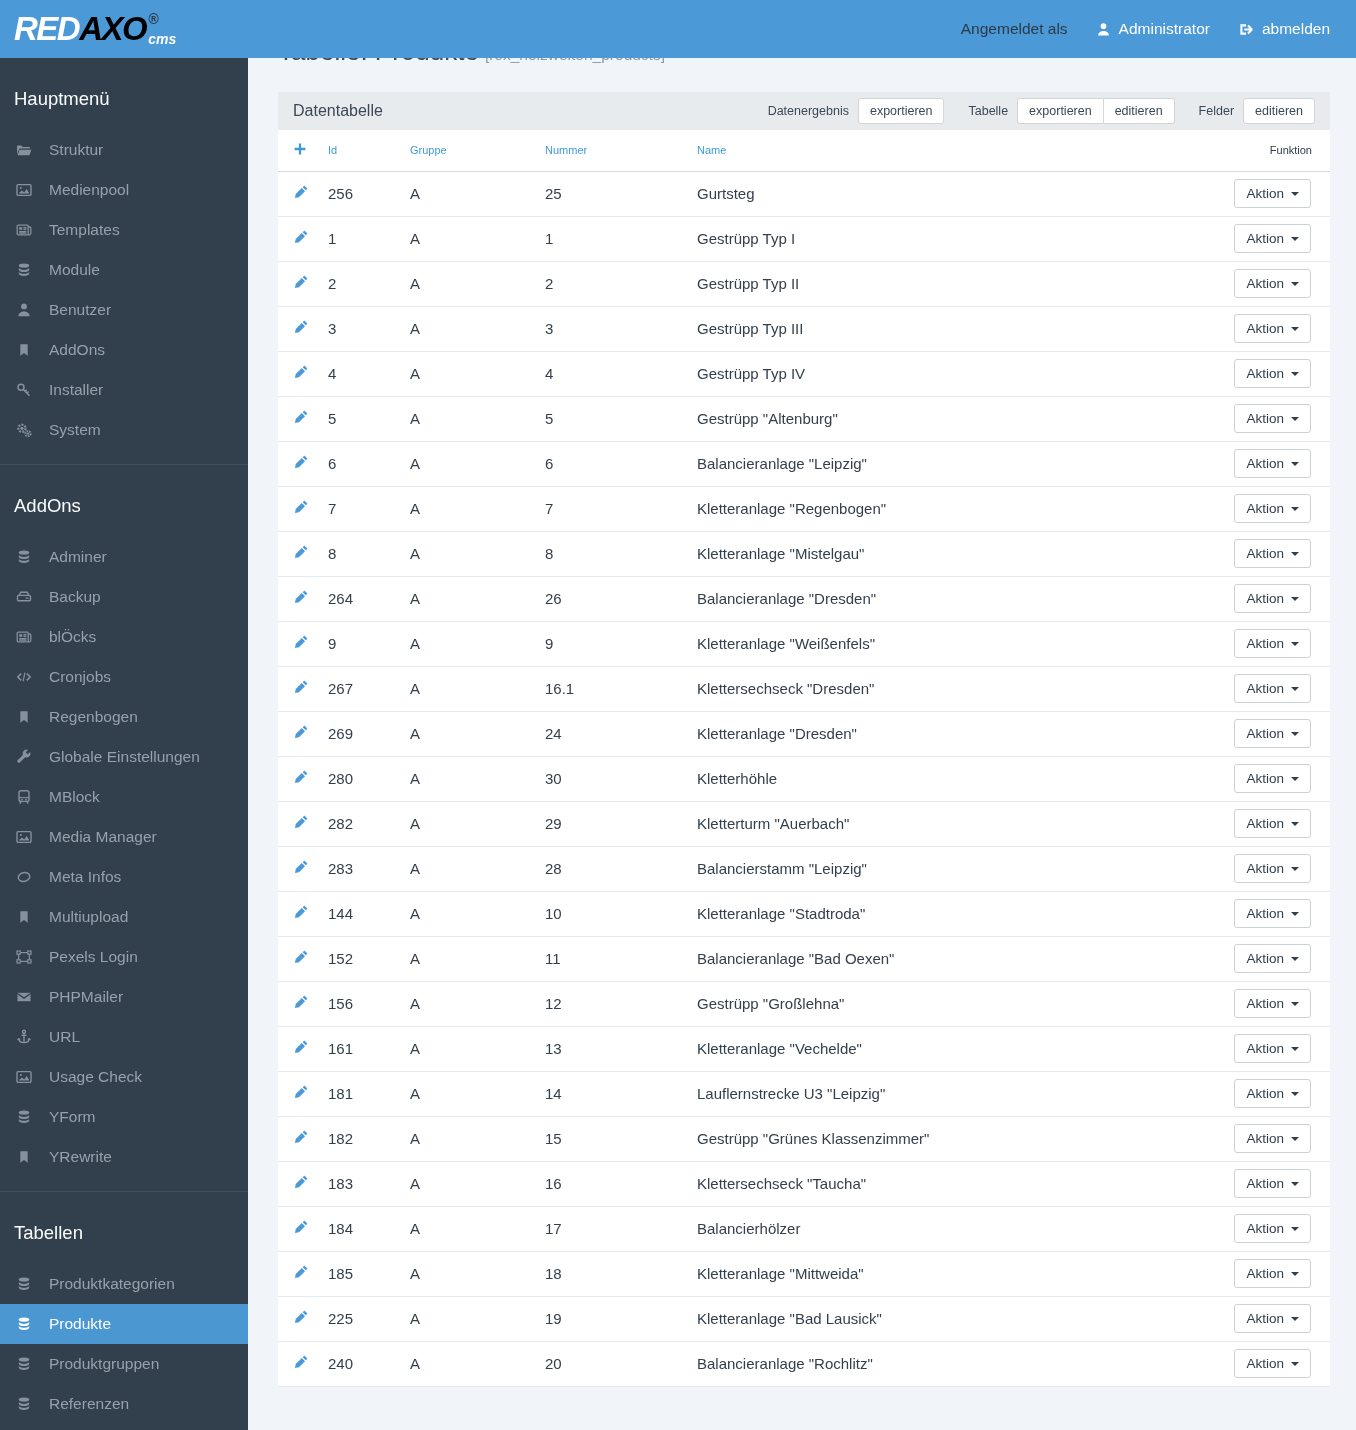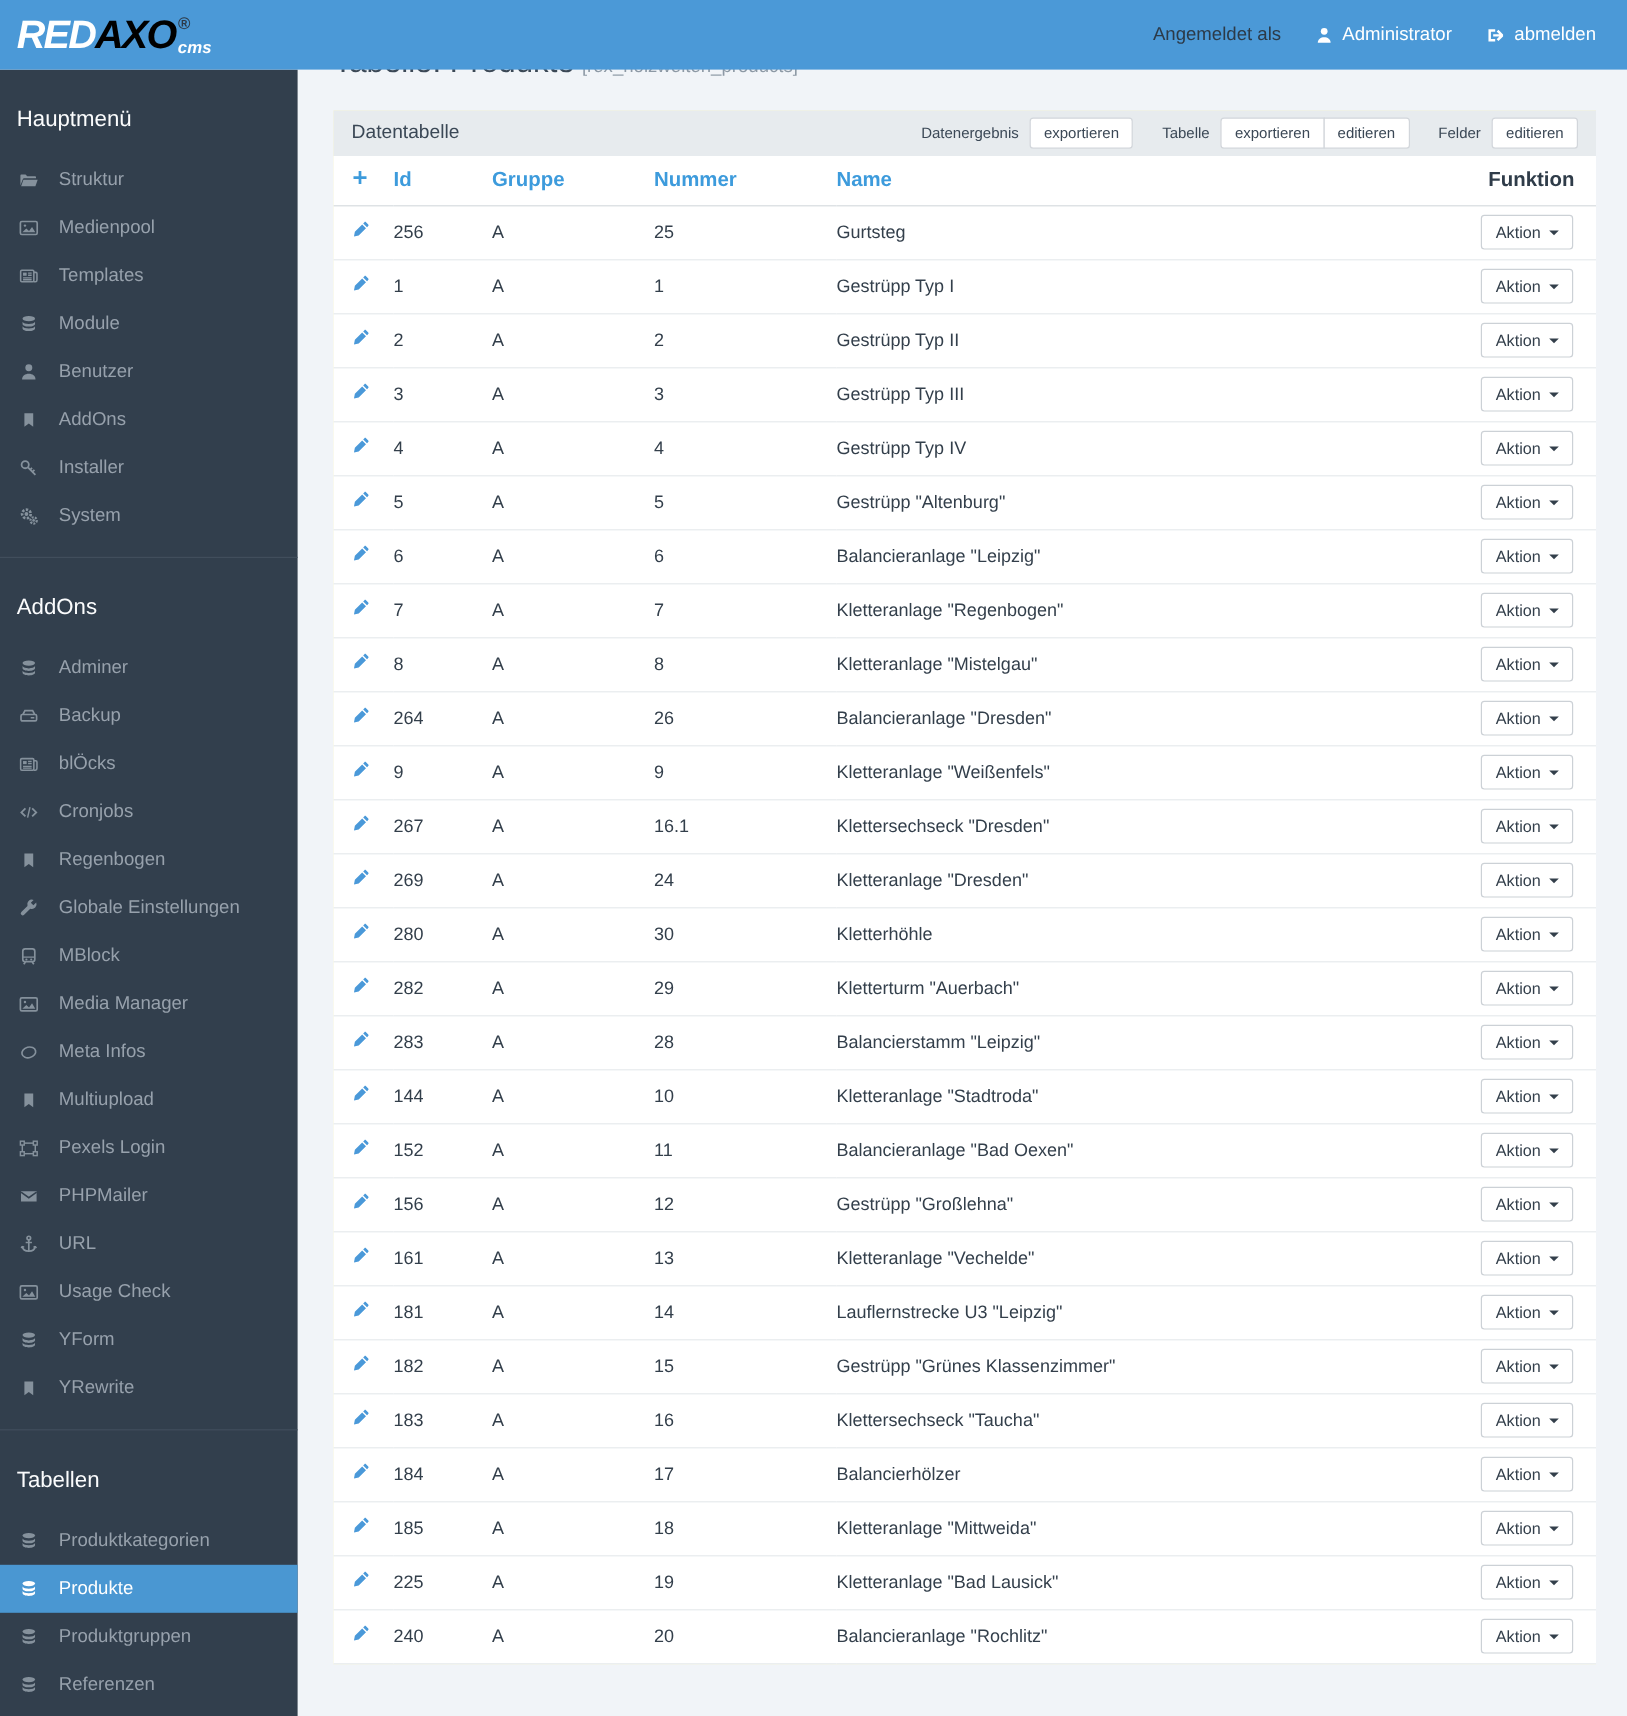--- a/index.html
+++ b/index.html
@@ -57,21 +57,21 @@
   .btn-group { display:flex; }
   .btn { background:#ffffff; border:1px solid #d2d6db; border-radius:3px;
          padding:5px 11px; font-size:12.5px; color:#3b4856; cursor:pointer;
          font-family:"Liberation Sans", sans-serif; }
   .btn-group .btn:not(:first-child){ margin-left:-1px;
          border-top-left-radius:0; border-bottom-left-radius:0; }
   .btn-group .btn:not(:last-child){ border-top-right-radius:0; border-bottom-right-radius:0; }
   
   table { width:100%; border-collapse:collapse; background:#ffffff; }
   thead th { text-align:left; height:41px; border-bottom:1px solid #d6dbdf;
-             font-size:17px; font-weight:bold; padding:0; }
+             font-size:11px; font-weight:normal; padding:0; }
   thead th a { color:#3d9bdc; text-decoration:none; cursor:pointer; }
   thead th.col-plus { padding-left:15px; }
   thead th.col-funktion { text-align:right; padding-right:18px; color:#2f3c49; }
   tbody td { height:45px; border-bottom:1px solid #e6eaed; font-size:15px;
              color:#333f4b; padding:0; }
   td.cell-edit { padding-left:15px; }
   td.cell-action { text-align:right; padding-right:19px; }
   .pencil { cursor:pointer; display:inline-flex; }
   .action-btn { border:1px solid #ccd1d6; background:#ffffff; border-radius:3px;
                 padding:6px 11px; font-size:13.5px; color:#333f4b;

